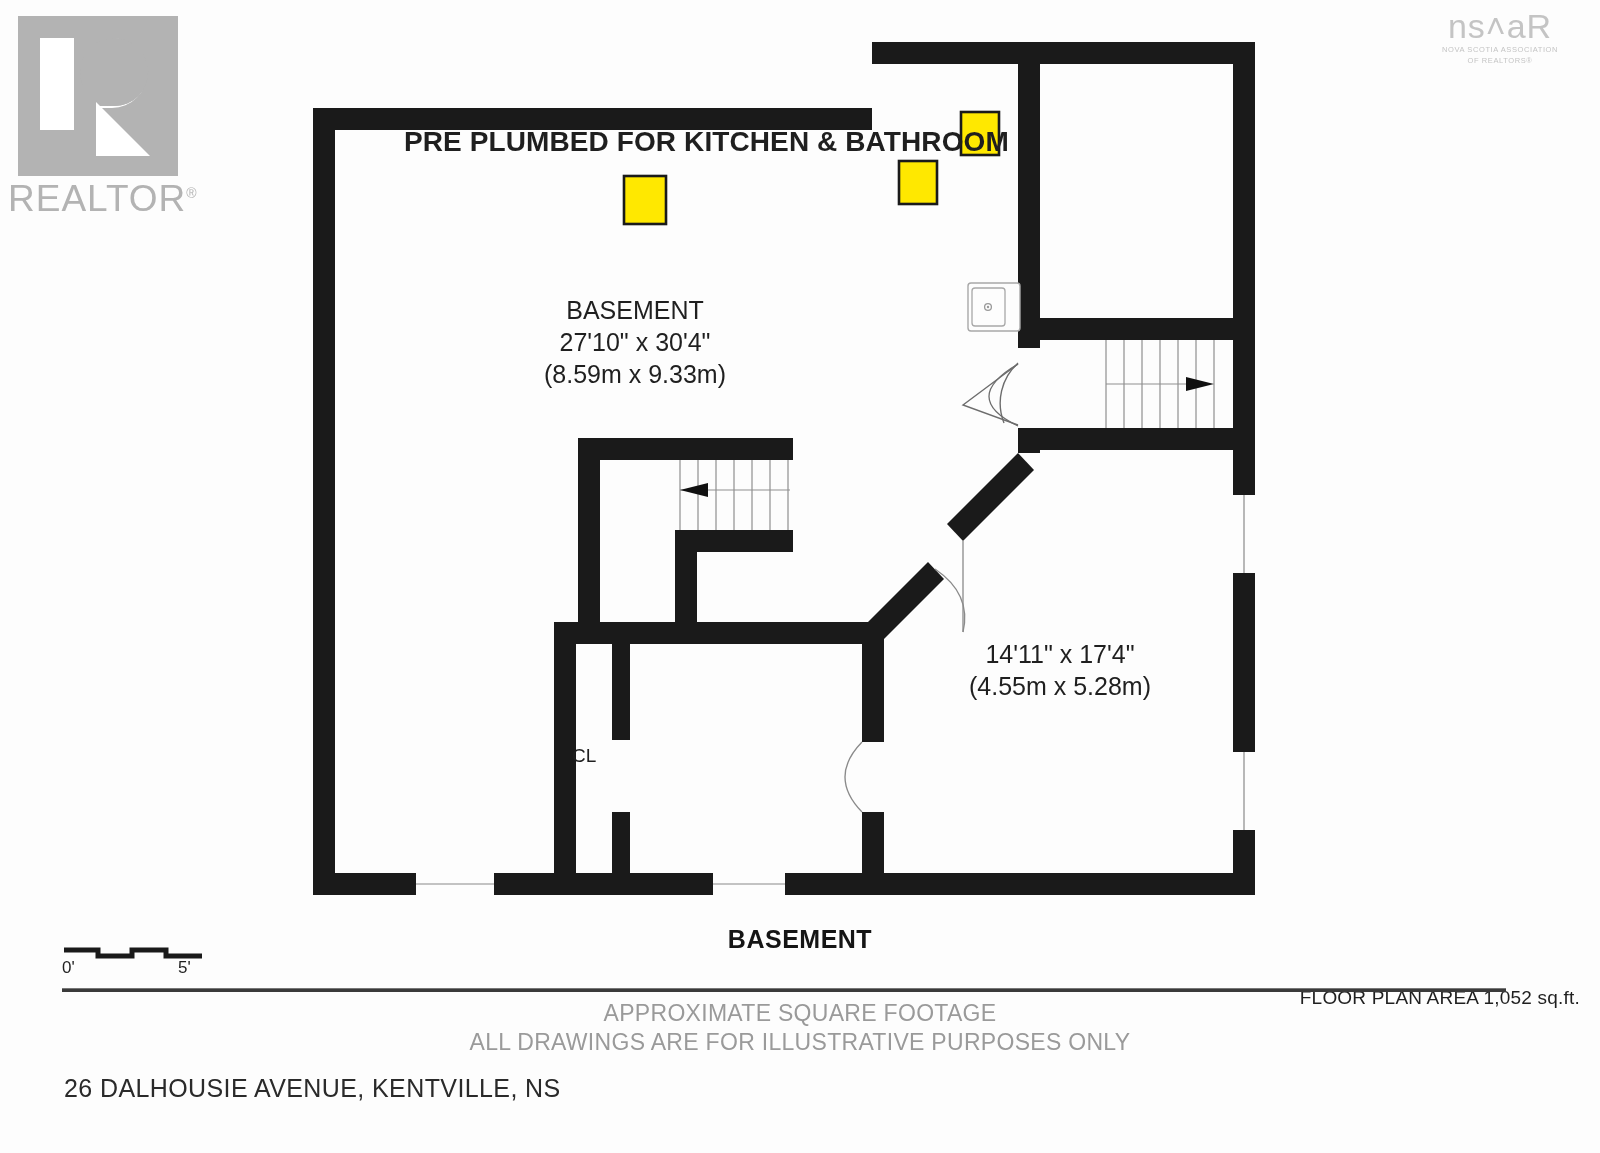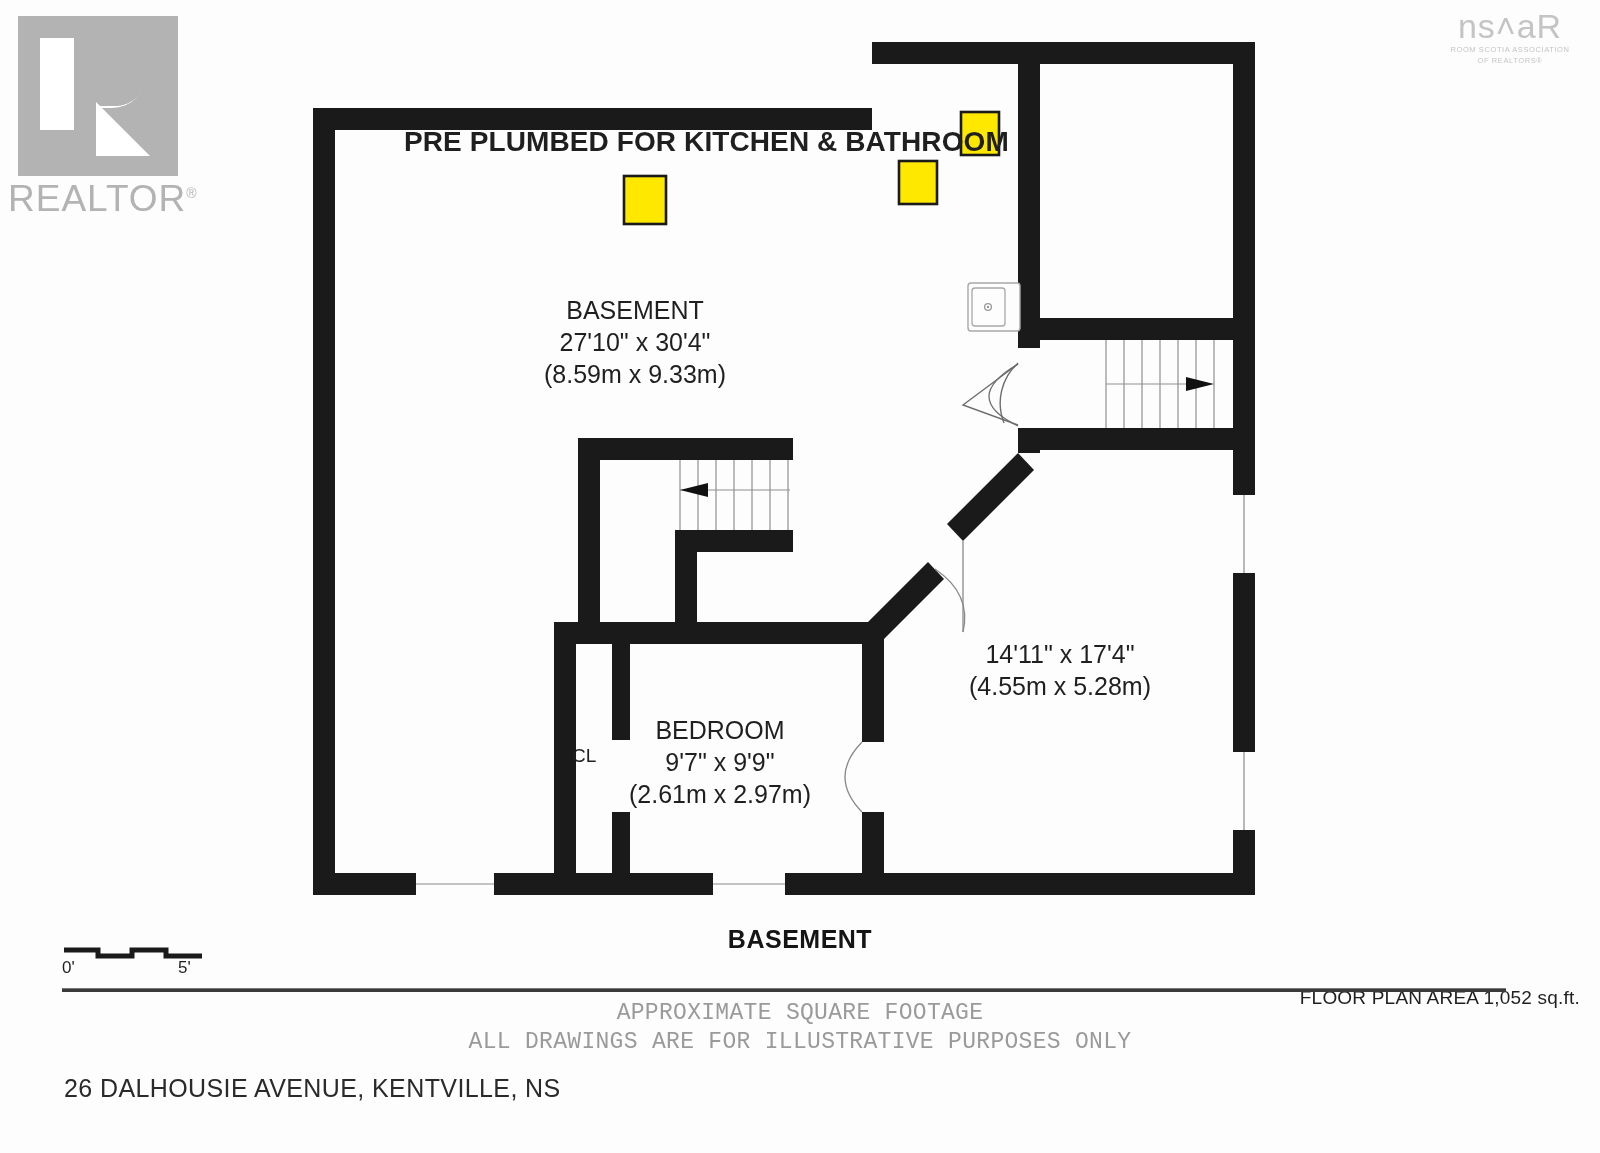--- a/index.html
+++ b/index.html
@@ -49,21 +49,21 @@
     white-space: nowrap;
   }
   .realtor-word sup {
     font-size: 14px;
     vertical-align: super;
   }
 
   
   .nsar-logo {
     position: absolute;
-    right: 10px;
+    right: 20px;
     top: 8px;
     width: 160px;
     height: 75px;
     text-align: center;
     color: #c4c4c4;
   }
   .nsar-main {
     font-size: 34px;
     letter-spacing: 1px;
     line-height: 36px;
@@ -178,21 +178,20 @@
   .disclaimer {
     position: absolute;
     left: 0;
     top: 999px;
     width: 1600px;
     text-align: center;
     color: #9a9a9a;
     font-size: 23px;
     line-height: 29px;
     letter-spacing: 0.3px;
-    font-family: Liberation Mono, monospace;
   }
   .disclaimer span { display: block; }
   .address {
     position: absolute;
     left: 64px;
     top: 1074px;
     font-size: 25px;
     letter-spacing: 0.4px;
     color: #2a2a2a;
     white-space: nowrap;
@@ -215,21 +214,21 @@
         <rect x="66" y="22" width="12" height="92" fill="#b3b3b3"></rect>
         <path d="M78 86 L132 140 L78 140 Z" fill="#ffffff"></path>
         <rect x="66" y="96" width="12" height="18" fill="#b3b3b3"></rect>
       </svg>
     </div>
     <div class="realtor-word"><span>REALTOR</span><sup>®</sup></div>
   </div>
 
   <div class="nsar-logo">
     <div class="nsar-main">ns˄aR</div>
-    <div class="nsar-sub">ROOM SCOTIA ASSOCIATION</div>
+    <div class="nsar-sub">NOVA SCOTIA ASSOCIATION</div>
     <div class="nsar-sub">OF REALTORS®</div>
   </div>
 
   <svg id="plan-svg" width="1600" height="930" viewBox="0 0 1600 930">
 
     <path fill="#1a1a1a" fill-rule="evenodd" d="
             M313,108
             L872,108
             L872,42
             L1255,42
@@ -338,25 +337,20 @@
     <span class="room-name">BASEMENT</span>
     <span class="room-dim">27'10" x 30'4"</span>
     <span class="room-dim-m">(8.59m x 9.33m)</span>
   </div>
 
   <div class="plan-label lbl-rec-room">
     <span class="room-dim">14'11" x 17'4"</span>
     <span class="room-dim-m">(4.55m x 5.28m)</span>
   </div>
 
-  <div class="plan-label lbl-bedroom">
-    <span class="room-name">BEDROOM</span>
-    <span class="room-dim">9'7" x 9'9"</span>
-    <span class="room-dim-m">(2.61m x 2.97m)</span>
-  </div>
 
   <div class="plan-label lbl-cl">CL</div>
 
   <div class="footer-title">BASEMENT</div>
 
   <svg class="scale-bar" width="150" height="40" viewBox="0 0 150 40">
     <path d="M2,10 L36,10 L36,16 L70,16 L70,10 L104,10 L104,16 L140,16" fill="none" stroke="#1a1a1a" stroke-width="5" stroke-linecap="butt"></path>
   </svg>
   <div class="scale-label zero">0'</div>
   <div class="scale-label five">5'</div>

